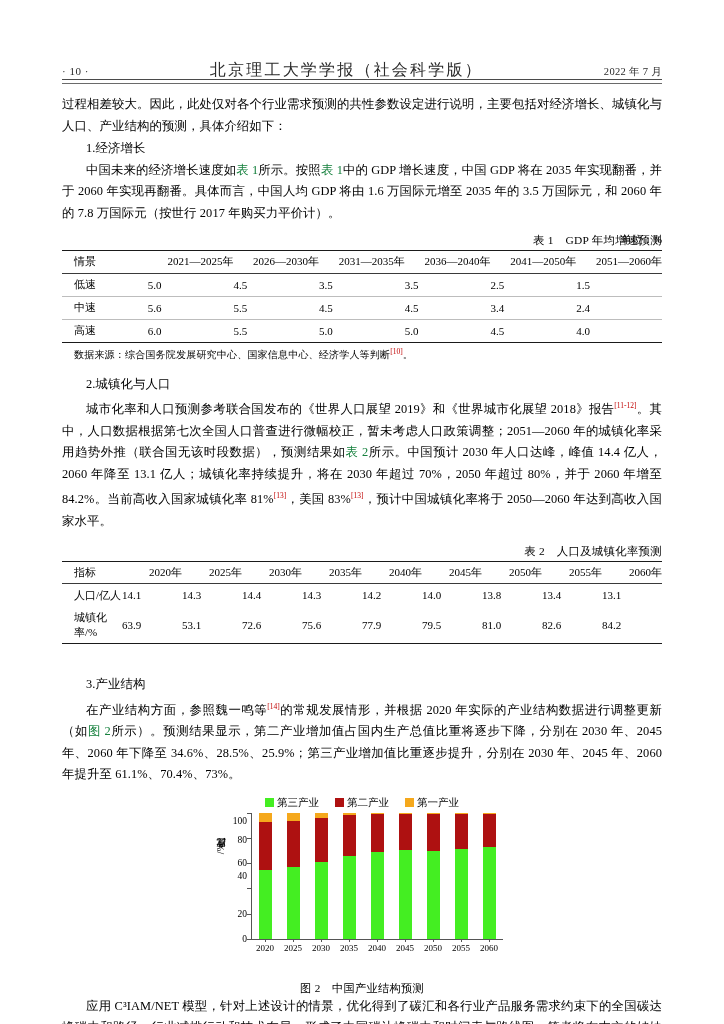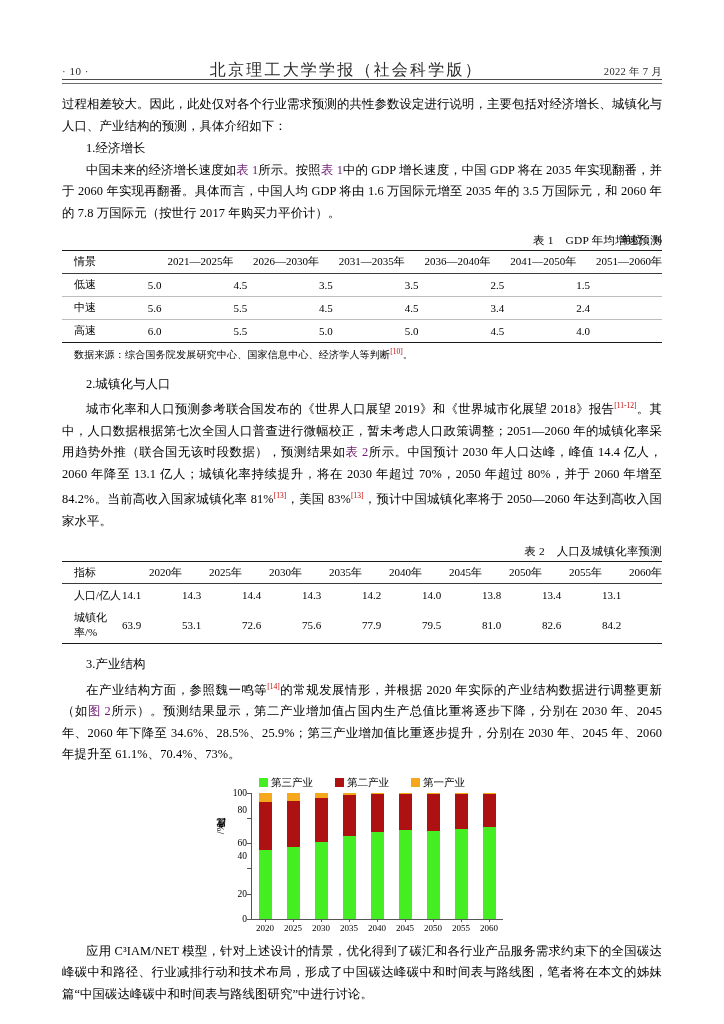--- a/index.html
+++ b/index.html
@@ -30,21 +30,21 @@
     margin:0 0 0 0;
     font-size:12.4px;
     line-height:21.5px;
     text-align:justify;
     text-justify:inter-ideograph;
     letter-spacing:.1px;
   }
   p.ind{text-indent:24px;}
   p.sub{text-indent:24px;margin-top:1px;}
   .ref{font-size:7.5px;vertical-align:super;color:#c00000;letter-spacing:0;}
-  .xref{color:#701a75;}
+  .xref{color:#15803d;}
 
   
   .tblwrap{margin-top:9px;}
   .tblhead{
     position:relative;
     font-size:11.4px;
     text-align:right;
     margin-bottom:2px;
     letter-spacing:.3px;
   }
@@ -75,21 +75,21 @@
   table.dt thead th.lab{text-align:left;padding-left:12px;}
 
   table.dt2 tbody td{border-bottom:none;}
   table.dt2 tbody tr:last-child td{border-bottom:1.5px solid #1a1a1a;}
 
   .tnote{font-size:10px;margin-top:4px;padding-left:12px;letter-spacing:.2px;}
 
   
   .figure{margin-top:10px;width:100%;}
   .legend{
-    display:flex;justify-content:center;gap:22px;
+    display:flex;justify-content:center;gap:16px;
     font-size:10.5px;margin-bottom:3px;
   }
   .legend .item{display:flex;align-items:center;gap:3px;}
   .legend .sw{width:9px;height:9px;display:inline-block;}
 
   .plotbox{position:relative;width:290px;height:148px;margin:0 auto;}
   .ylab{
     position:absolute;left:-2px;top:30px;
     writing-mode:vertical-rl; transform:rotate(180deg);
     font-size:9.5px;letter-spacing:.4px;
@@ -236,21 +236,21 @@
               <td>77.9</td>
               <td>79.5</td>
               <td>81.0</td>
               <td>82.6</td>
               <td>84.2</td>
             </tr>
           </tbody>
       </table>
     </div>
 
-    <p class="tx sub" style="margin-top:10px"><span>3.产业结构</span></p>
+    <p class="tx sub" style="margin-top:30px"><span>3.产业结构</span></p>
 
     <p class="tx ind"><span>在产业结构方面，参照魏一鸣等</span><span class="ref">[14]</span><span>的常规发展情形，并根据 2020 年实际的产业结构数据进行调整更新（如</span><span class="xref">图 2</span><span>所示）。预测结果显示，第二产业增加值占国内生产总值比重将逐步下降，分别在 2030 年、2045 年、2060 年下降至 34.6%、28.5%、25.9%；第三产业增加值比重逐步提升，分别在 2030 年、2045 年、2060 年提升至 61.1%、70.4%、73%。</span></p>
 
     <div class="figure">
       <div class="legend" id="legend">
           <div class="item">
             <span class="sw" style="background: rgb(68, 238, 34);"></span>
             <span>第三产业</span>
           </div>
           <div class="item">
@@ -266,23 +266,23 @@
         <div class="ylab">产业占比/%</div>
         <div class="yticks" id="yticks">
             <div class="ytick" style="top: 126px;">0</div>
             <div class="ytickmark" style="top: 126px;"></div>
             <div class="ytick" style="top: 100.8px;">20</div>
             <div class="ytickmark" style="top: 100.8px;"></div>
             <div class="ytick" style="top: 63px;">40</div>
             <div class="ytickmark" style="top: 75.6px;"></div>
             <div class="ytick" style="top: 50.4px;">60</div>
             <div class="ytickmark" style="top: 50.4px;"></div>
-            <div class="ytick" style="top: 17px;">80</div>
+            <div class="ytick" style="top: 27px;">80</div>
             <div class="ytickmark" style="top: 25.2px;"></div>
-            <div class="ytick" style="top: 0px;">100</div>
+            <div class="ytick" style="top: 8px;">100</div>
             <div class="ytickmark" style="top: 0px;"></div>
           </div>
         <div class="axisY"></div>
         <div class="axisX"></div>
         <div class="bars" id="bars">
             <div class="barcol">
               <div class="seg" style="background: rgb(245, 168, 28); height: 9.702px;"></div>
               <div class="seg" style="background: rgb(174, 17, 17); height: 47.628px;"></div>
               <div class="seg" style="background: rgb(68, 238, 34); height: 68.67px;"></div>
             </div>
@@ -359,18 +359,19 @@
             <div class="xtick">
               <div class="xtickmark"></div>
               <span>2055</span>
             </div>
             <div class="xtick">
               <div class="xtickmark"></div>
               <span>2060</span>
             </div>
           </div>
       </div>
+      <div class="figcap">图 2　中国产业结构预测</div>
     </div>
 
     <p class="tx ind tailtext"><span>应用 C³IAM/NET 模型，针对上述设计的情景，优化得到了碳汇和各行业产品服务需求约束下的全国碳达峰碳中和路径、行业减排行动和技术布局，形成了中国碳达峰碳中和时间表与路线图，笔者将在本文的姊妹篇“中国碳达峰碳中和时间表与路线图研究”中进行讨论。</span></p>
 
   </div>
 </div>
 
 </body></html>

